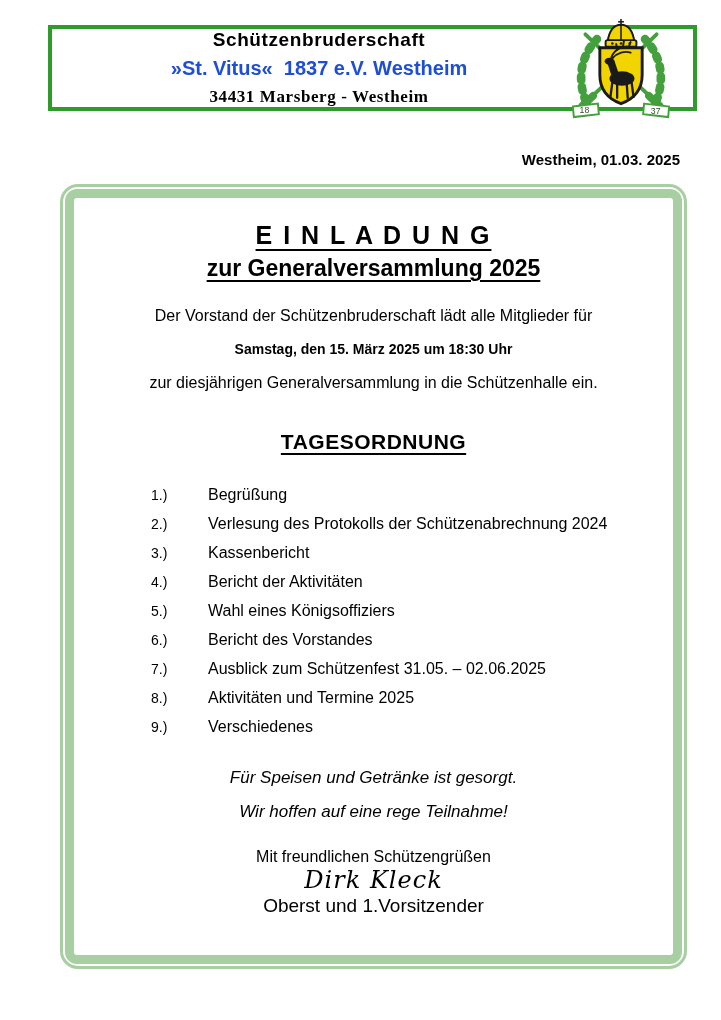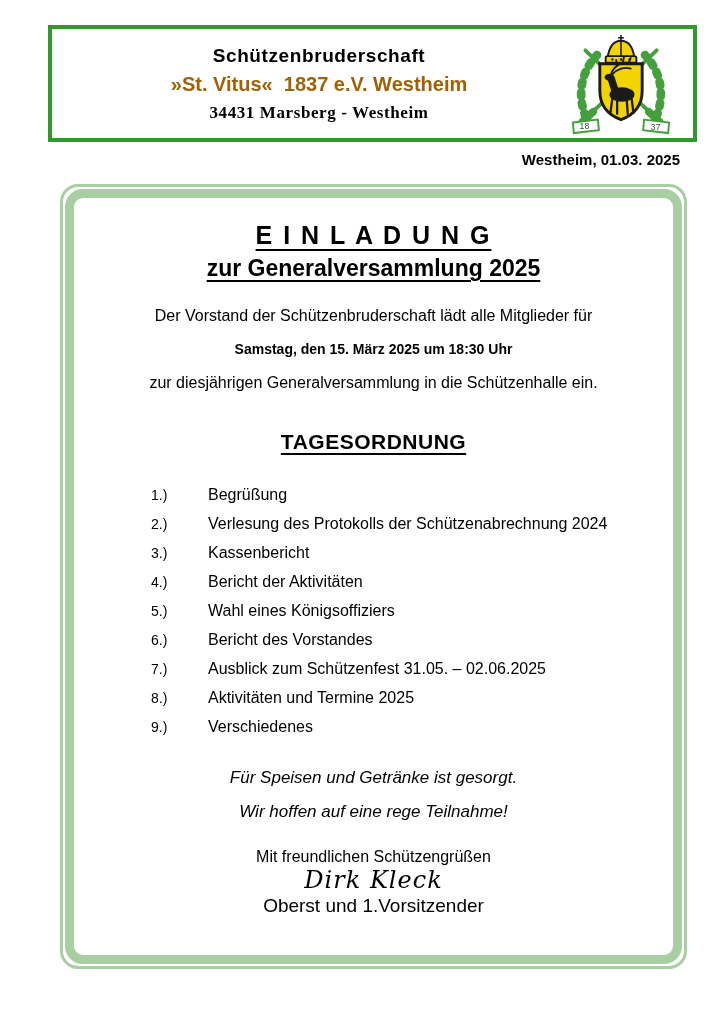--- a/index.html
+++ b/index.html
@@ -6,47 +6,47 @@
   body {
     width:721px; height:1020px;
     font-family:"Liberation Sans", sans-serif;
     color:#000;
   }
   .page { position:relative; width:721px; height:1020px; background:#fff; overflow:hidden; }
 
   
   .letterhead {
     position:absolute; left:48px; top:25px;
-    width:649px; height:117px; box-sizing:border-box;
+    width:649px; height:86px; box-sizing:border-box;
     border:4px solid #2f9b2b;
     display:flex; align-items:center;
     background:#fff;
   }
   .lh-text { flex:1; text-align:center; padding-left:22px; }
   .lh1 { font-size:19px; font-weight:bold; letter-spacing:0.6px; color:#000; }
-  .lh2 { font-size:20px; font-weight:bold; color:#a16207; margin-top:6px; white-space:pre; }
+  .lh2 { font-size:20px; font-weight:bold; color:#1d4ed8; margin-top:6px; white-space:pre; }
   .lh3 { font-size:17px; font-weight:bold; letter-spacing:0.6px; margin-top:7px; color:#000;font-family:Liberation Serif, serif; }
   .crest { width:114px; height:102px; margin-right:15px; flex:none; }
 
   
   .dateline {
     position:absolute; top:151px; right:41px;
     font-size:15px; color:#000;font-weight:bold;
   }
 
   
   .frame {
     position:absolute; left:60px; top:184px;
     width:627px; height:785px; box-sizing:border-box;
     border:3px solid #a8cfa2; border-radius:18px;
     padding:2px; background:#fff;
   }
   .frame-inner {
     width:100%; height:100%; box-sizing:border-box;
-    border:9px solid #a8cfa2; border-radius:18px;
+    border:9px solid #a8cfa2; border-radius:12px;
     overflow:hidden; text-align:center;
   }
 
   
   .title-block { margin-top:20px; }
   .title1 {
     font-size:25px; font-weight:bold; letter-spacing:2px; line-height:34px;
     text-decoration:underline; text-underline-offset:5px; text-decoration-thickness:2px;
   }
   .title2 {

